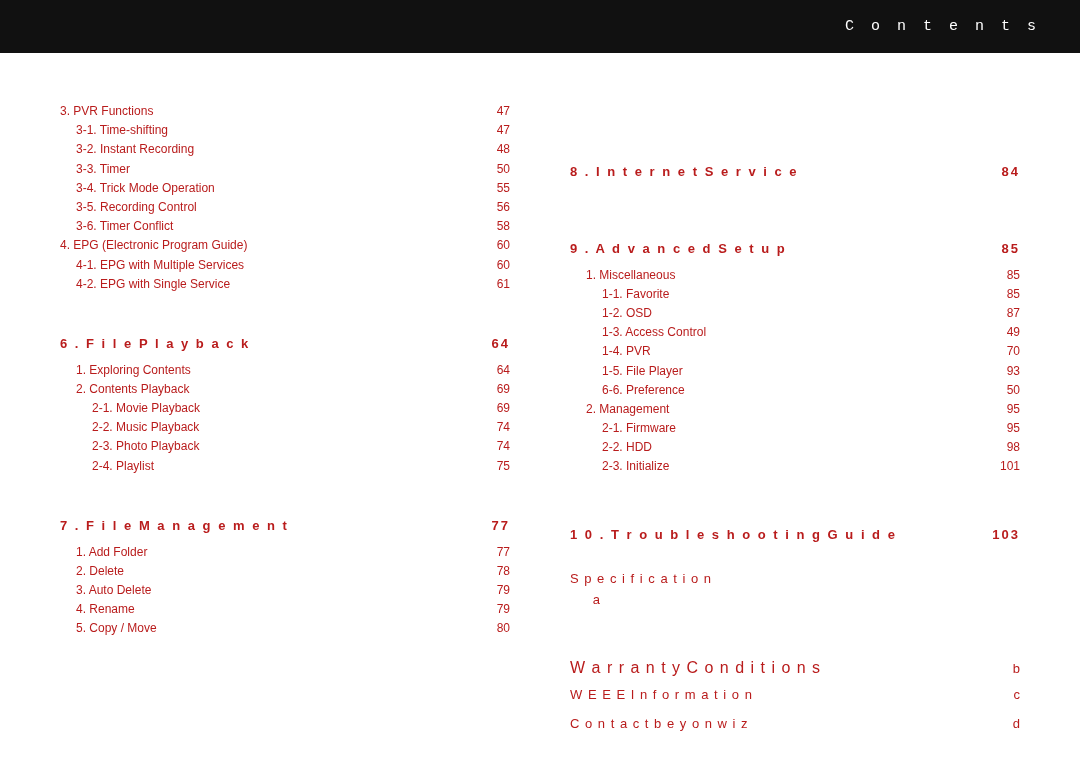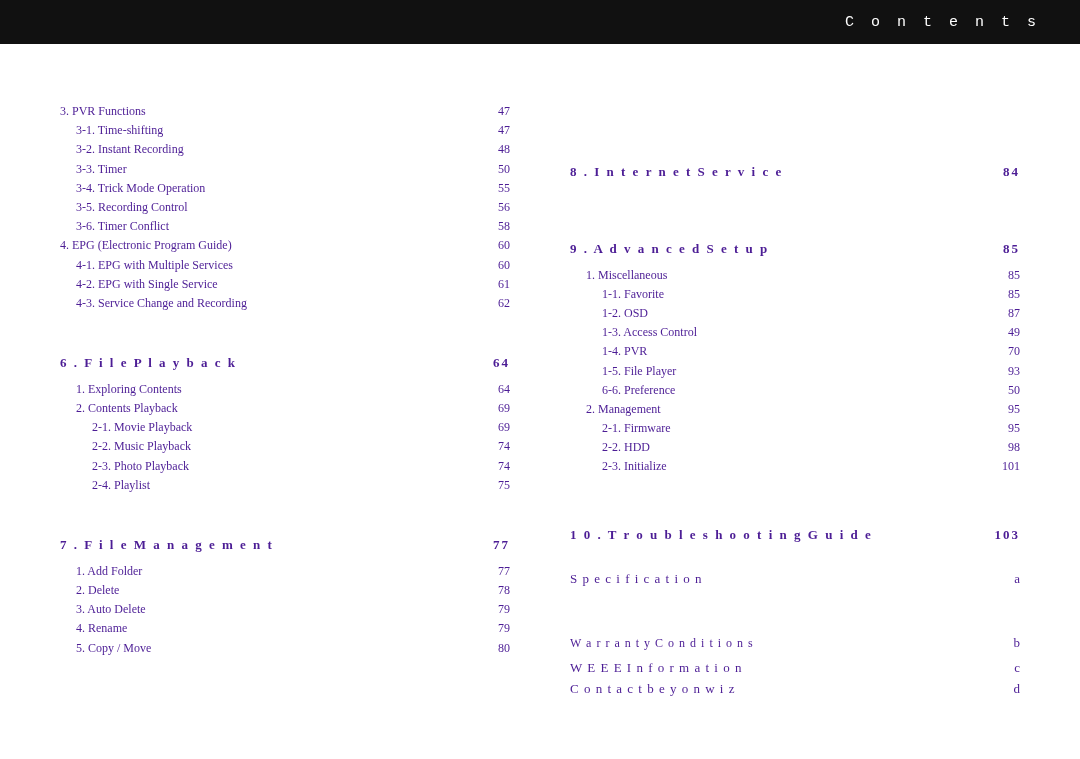--- a/index.html
+++ b/index.html
@@ -7,21 +7,21 @@
       width: 1080px;
       height: 759px;
       background: #ffffff;
       font-family: 'Courier New', Courier, monospace;
       position: relative;
       overflow: hidden;
     }
     .header-bar {
       position: absolute;
       top: 0; left: 0; right: 0;
-      height: 44px;
+      height: 53px;
       background: #111111;
       display: flex;
       align-items: center;
       justify-content: flex-end;
       padding-right: 40px;
     }
     .header-title {
       color: #ffffff;
       font-size: 15px;
       letter-spacing: 4px;
@@ -39,23 +39,23 @@
       flex: 1;
     }
     .right-col {
       flex: 1;
     }
     .toc-entry {
       display: flex;
       justify-content: space-between;
       align-items: baseline;
       font-size: 12px;
-      color: #4c1d95;
+      color: #b91c1c;
       line-height: 1.6;
-      font-family: Liberation Serif, serif;
+      font-family: Liberation Sans, sans-serif;
     }
     .toc-entry .label {
       flex: 1;
     }
     .toc-entry .page {
       min-width: 30px;
       text-align: right;
     }
     .sub1 { padding-left: 16px; }
     .sub2 { padding-left: 32px; }
@@ -112,24 +112,20 @@
           <span class="page">60</span>
         </div>
         <div class="toc-entry sub1">
           <span class="label">4-1.  EPG with Multiple Services</span>
           <span class="page">60</span>
         </div>
         <div class="toc-entry sub1">
           <span class="label">4-2.  EPG with Single Service</span>
           <span class="page">61</span>
         </div>
-        <div class="toc-entry sub1">
-          <span class="label">4-3.  Service Change and Recording</span>
-          <span class="page">62</span>
-        </div>
       </div>
 
     <div class="spacer"></div>
     <div class="toc-entry">
       <span class="label big-section">6 .  F i l e  P l a y b a c k</span>
       <span class="page big-section">64</span>
     </div>
     <div id="section6-entries">
         <div class="toc-entry sub1">
           <span class="label">1.  Exploring Contents</span>
@@ -248,29 +244,29 @@
       </div>
 
     <div class="spacer" style="height:18px;"></div>
     <div class="toc-entry">
       <span class="label big-section">1 0 .  T r o u b l e s h o o t i n g  G u i d e</span>
       <span class="page big-section">103</span>
     </div>
 
     <div class="spacer" style="height:18px;"></div>
     <div id="extras-entries">
-        <div class="toc-entry" style="margin-bottom: 4px;">
+        <div class="toc-entry" style="margin-bottom: 4px; flex-direction: column;">
           <span class="label" style="font-size: 13px; letter-spacing: 1px;">S p e c i f i c a t i o n</span>
           <span class="page" style="font-size: 13px;">a</span>
         </div>
         <div class="toc-entry" style="margin-bottom: 4px;">
-          <span class="label" style="font-size: 12px; letter-spacing: 1px; margin-top: 40px;">W a r r a n t y  C o n d i t i o n s</span>
+          <span class="label" style="font-size: 16px; letter-spacing: 1px; margin-top: 40px;">W a r r a n t y  C o n d i t i o n s</span>
           <span class="page" style="font-size: 13px;">b</span>
         </div>
-        <div class="toc-entry" style="margin-bottom: 0;">
+        <div class="toc-entry" style="margin-bottom: 9px;">
           <span class="label" style="font-size: 13px; letter-spacing: 1px;">W E E E  I n f o r m a t i o n</span>
           <span class="page" style="font-size: 13px;">c</span>
         </div>
         <div class="toc-entry" style="margin-bottom: 4px; justify-content: space-between;">
           <span class="label" style="font-size: 13px; letter-spacing: 1px;">C o n t a c t  b e y o n w i z</span>
           <span class="page" style="font-size: 13px;">d</span>
         </div>
       </div>
   </div>
 </div>

